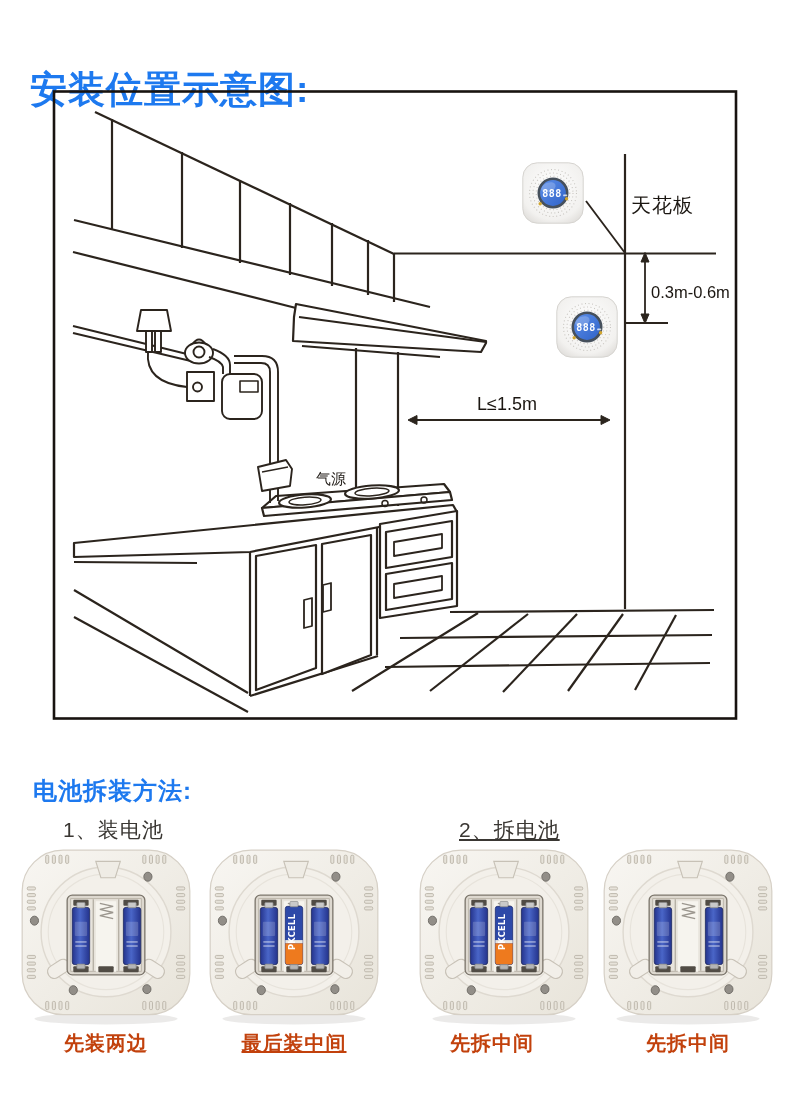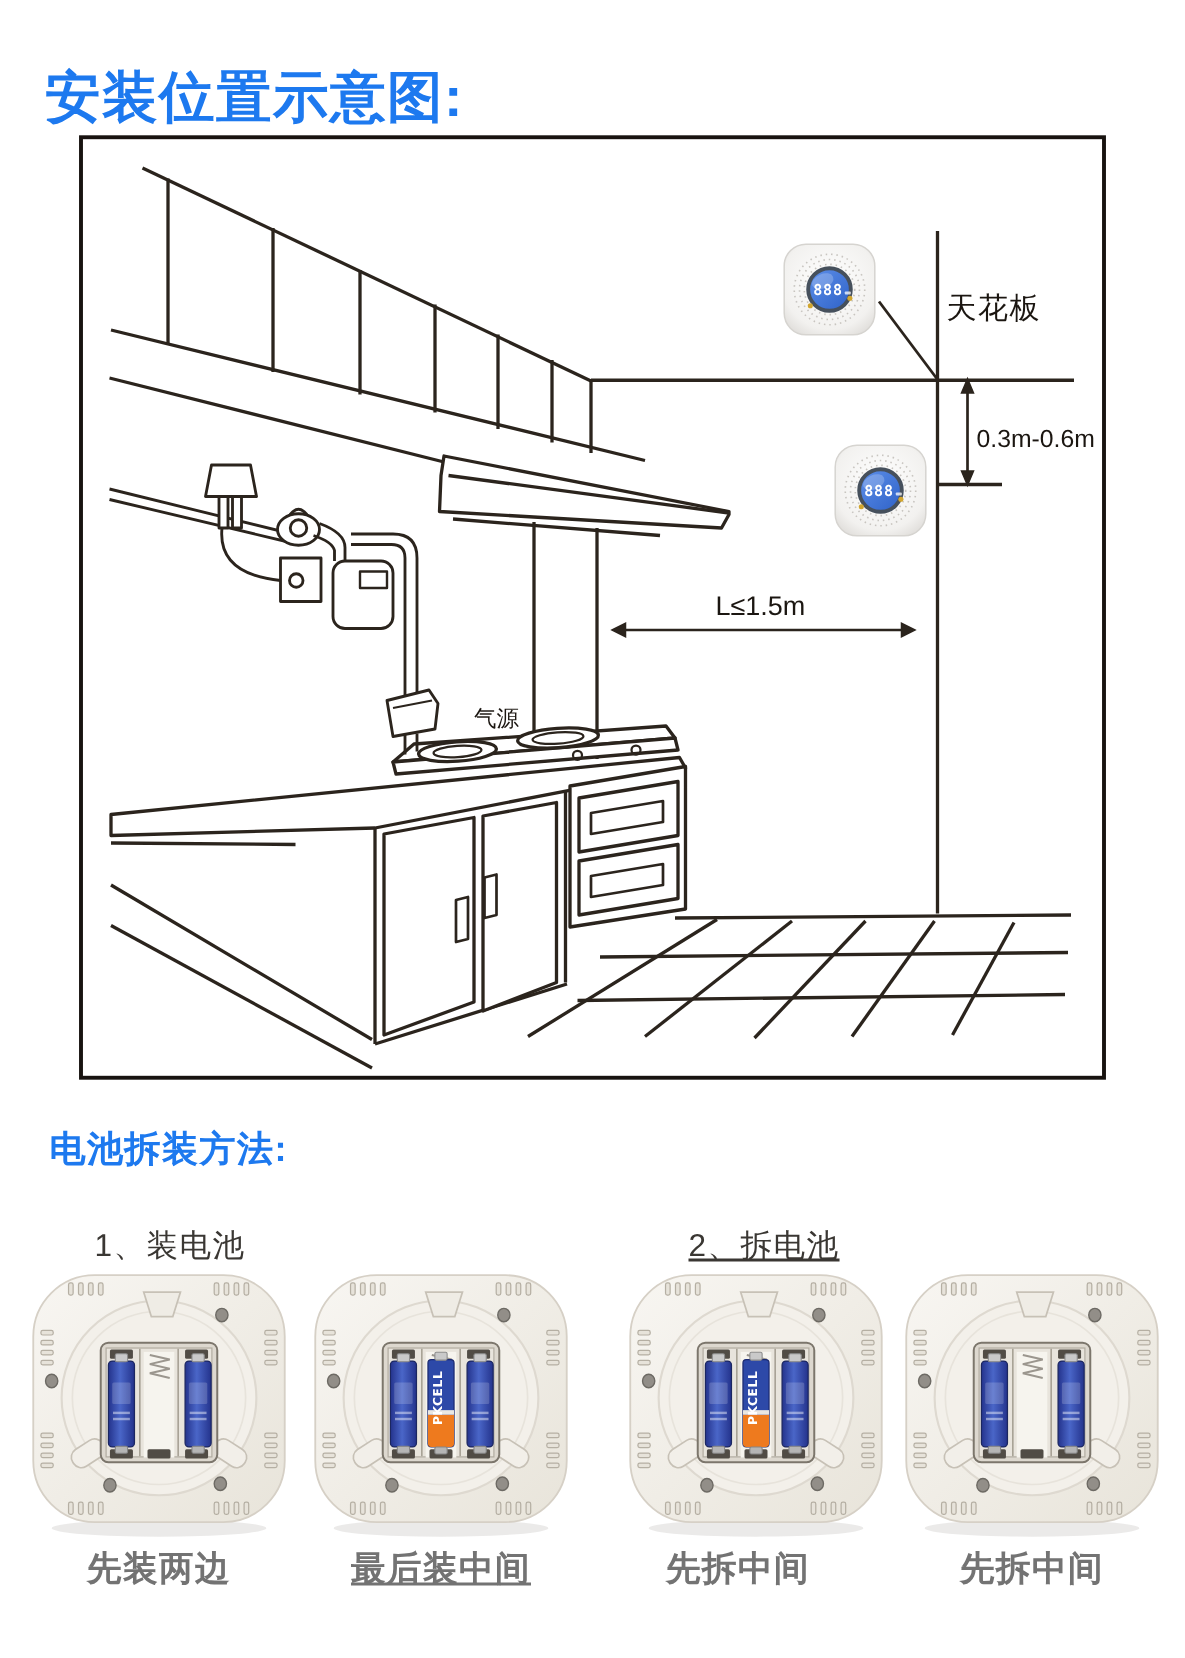--- a/index.html
+++ b/index.html
@@ -2,21 +2,21 @@
 <html style="--accent_blue: #1d79ef; --line_art: #2b241d; --display_blue: #3f74d8; --battery_blue: #2d49a8; --battery_orange: #ee7a1e;"><head>
 <meta charset="utf-8">
 <style>
   html,body{margin:0;padding:0;}
   body{
     width:790px;height:1105px;position:relative;background:#ffffff;
     font-family:"Liberation Sans","DejaVu Sans",sans-serif;overflow:hidden;
   }
   .sec-title{
     position:absolute;left:30px;color:var(--accent_blue,#1d79ef);
-    font-size:37px;font-weight:bold;letter-spacing:1px;white-space:nowrap;
+    font-size:37px;font-weight:bold;letter-spacing:1px;white-space:nowrap;margin-top:25px;
   }
   #title-install{top:40px;}
   #title-battery{top:750px;left:33px;font-size:24px;}
   .step-label{
     position:absolute;top:816px;font-size:21px;color:#3a3733;letter-spacing:1px;white-space:nowrap;margin-left:19px;
   }
   #step1-label{left:44px;}
   #step2-label{left:440px;text-decoration:underline;}
   #diagram{position:absolute;left:52px;top:90px;}
   #diagram text{fill:#1b1611;font-weight:500;}
@@ -29,21 +29,21 @@
   }
   .brandtxt{
     font-family:"DejaVu Sans","Liberation Sans",sans-serif;
     font-size:8px;font-weight:bold;fill:#ffffff;text-anchor:middle;letter-spacing:.4px;
   }
   .figure{position:absolute;top:846px;width:184px;}
   #fig-0{left:14px;} #fig-1{left:202px;} #fig-2{left:412px;} #fig-3{left:596px;}
   .figure svg{display:block;}
   .caption{
     position:absolute;left:0;top:1030px;width:184px;text-align:center;
-    font-size:23px;font-weight:600;color:#737373;letter-spacing:1px;white-space:nowrap;
+    font-size:20px;font-weight:600;color:#c2410c;letter-spacing:1px;white-space:nowrap;
   }
   #cap-0{left:14px;} #cap-1{left:202px;text-decoration:underline;} #cap-2{left:400px;} #cap-3{left:596px;}
 </style>
 </head>
 <body>
 
 <svg width="0" height="0" style="position:absolute" aria-hidden="true">
   <defs>
     <radialGradient id="gDet" cx="50%" cy="42%" r="65%">
       <stop offset="0%" stop-color="#ffffff"></stop>

